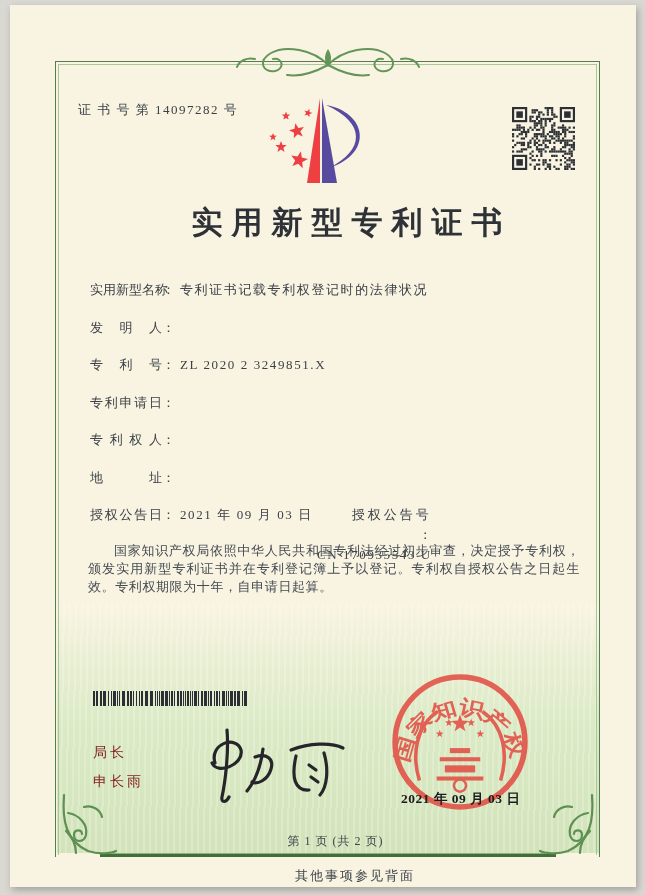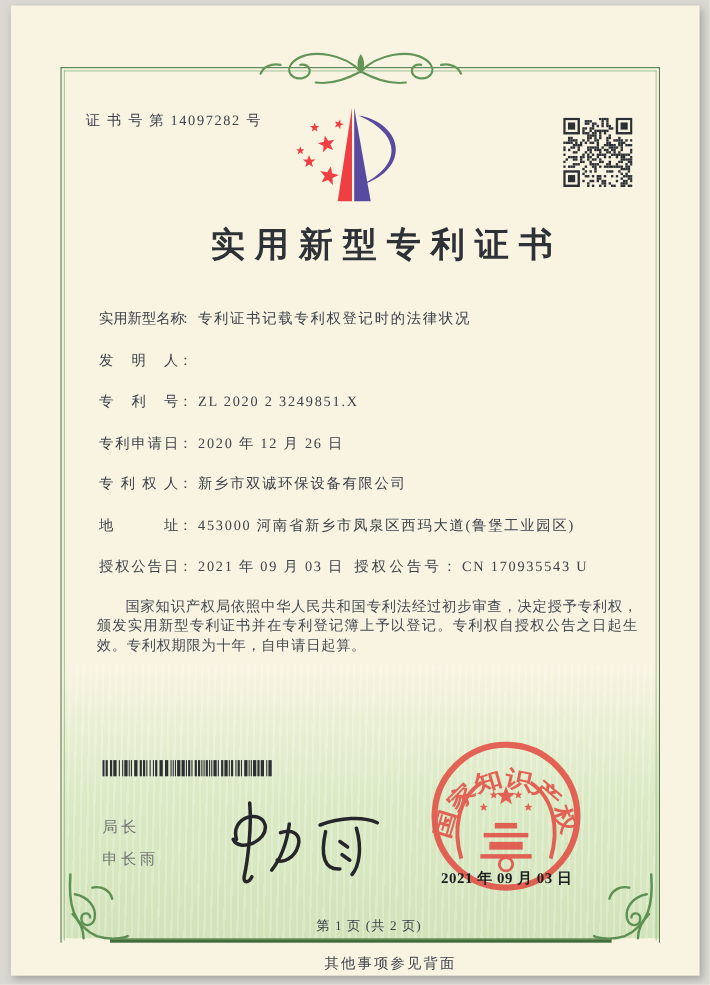--- a/index.html
+++ b/index.html
@@ -34,30 +34,30 @@
   .qr { left:502px; top:102px; width:63px; height:63px; }
   .title { left:45px; top:197px; width:545px; text-align:center; font-size:31px;
     font-weight:700; letter-spacing:9px; color:#2e3237;padding-left:48px; }
 
   .fields { left:80px; top:275px; width:478px; }
   .field { display:flex; align-items:baseline; font-size:13px; line-height:20px;
     margin-bottom:17.5px; position:relative; white-space:nowrap; }
   .flabel { display:inline-block; width:72px; text-align:justify; text-align-last:justify; }
   .fcolon { display:inline-block; width:13px; }
   .fvalue { margin-left:5px; letter-spacing:1.6px; }
-  .grant2 { position:absolute; left:232px; top:0; display:flex; align-items:flex-start; }
+  .grant2 { position:absolute; left:222px; top:0; display:flex; align-items:flex-end;flex-direction:column; }
   .glabel { letter-spacing:3px; }
 
   .paras { left:78px; top:537px; width:492px; font-size:13px; line-height:18.2px;
     letter-spacing:.6px; text-align:justify; color:#454a52; }
   .paras p { text-indent:2em; }
 
   .barcode { left:83px; top:686px; width:155px; height:15px; }
 
-  .signer { left:83px; top:733px; font-size:14px; line-height:29px; letter-spacing:3px; color:#737373; }
+  .signer { left:83px; top:733px; font-size:14px; line-height:29px; letter-spacing:3px; color:#7f1d1d; }
   .signature { left:185px; top:718px; width:158px; height:84px; }
 
   .seal { left:379px; top:666px; width:142px; height:142px; z-index:5; }
   .seal-date { left:391px; top:785px; font-size:13.5px; font-weight:700;
     letter-spacing:.5px; color:#1b1c1e; z-index:6; }
 
   .page-num { left:45px; top:828px; width:545px; text-align:center; font-size:12px;
     letter-spacing:1px; color:#3f444b;padding-left:16px; }
   .back-note { left:0; top:862px; width:626px; text-align:center; font-size:13px;
     letter-spacing:2px; color:#3f444b;margin-left:32px; }
@@ -429,31 +429,28 @@
           <span class="fcolon">：</span>
       </div>
       <div class="field">
         <span class="flabel">专利号</span>
           <span class="fcolon">：</span>
         <span class="fvalue">ZL 2020 2 3249851.X</span>
       </div>
       <div class="field">
         <span class="flabel">专利申请日</span>
           <span class="fcolon">：</span>
-        <span class="fvalue">2020 年 12 月 26 日</span>
       </div>
       <div class="field">
         <span class="flabel">专利权人</span>
           <span class="fcolon">：</span>
-        <span class="fvalue">新乡市双诚环保设备有限公司</span>
       </div>
       <div class="field">
         <span class="flabel">地址</span>
           <span class="fcolon">：</span>
-        <span class="fvalue">453000 河南省新乡市凤泉区西玛大道(鲁堡工业园区)</span>
       </div>
       <div class="field">
         <span class="flabel">授权公告日</span>
           <span class="fcolon">：</span>
         <span class="fvalue">2021 年 09 月 03 日</span>
         <span class="grant2">
           <span class="glabel">授权公告号</span>
             <span class="fcolon">：</span>
           <span class="fvalue">CN 170935543 U</span>
         </span>

